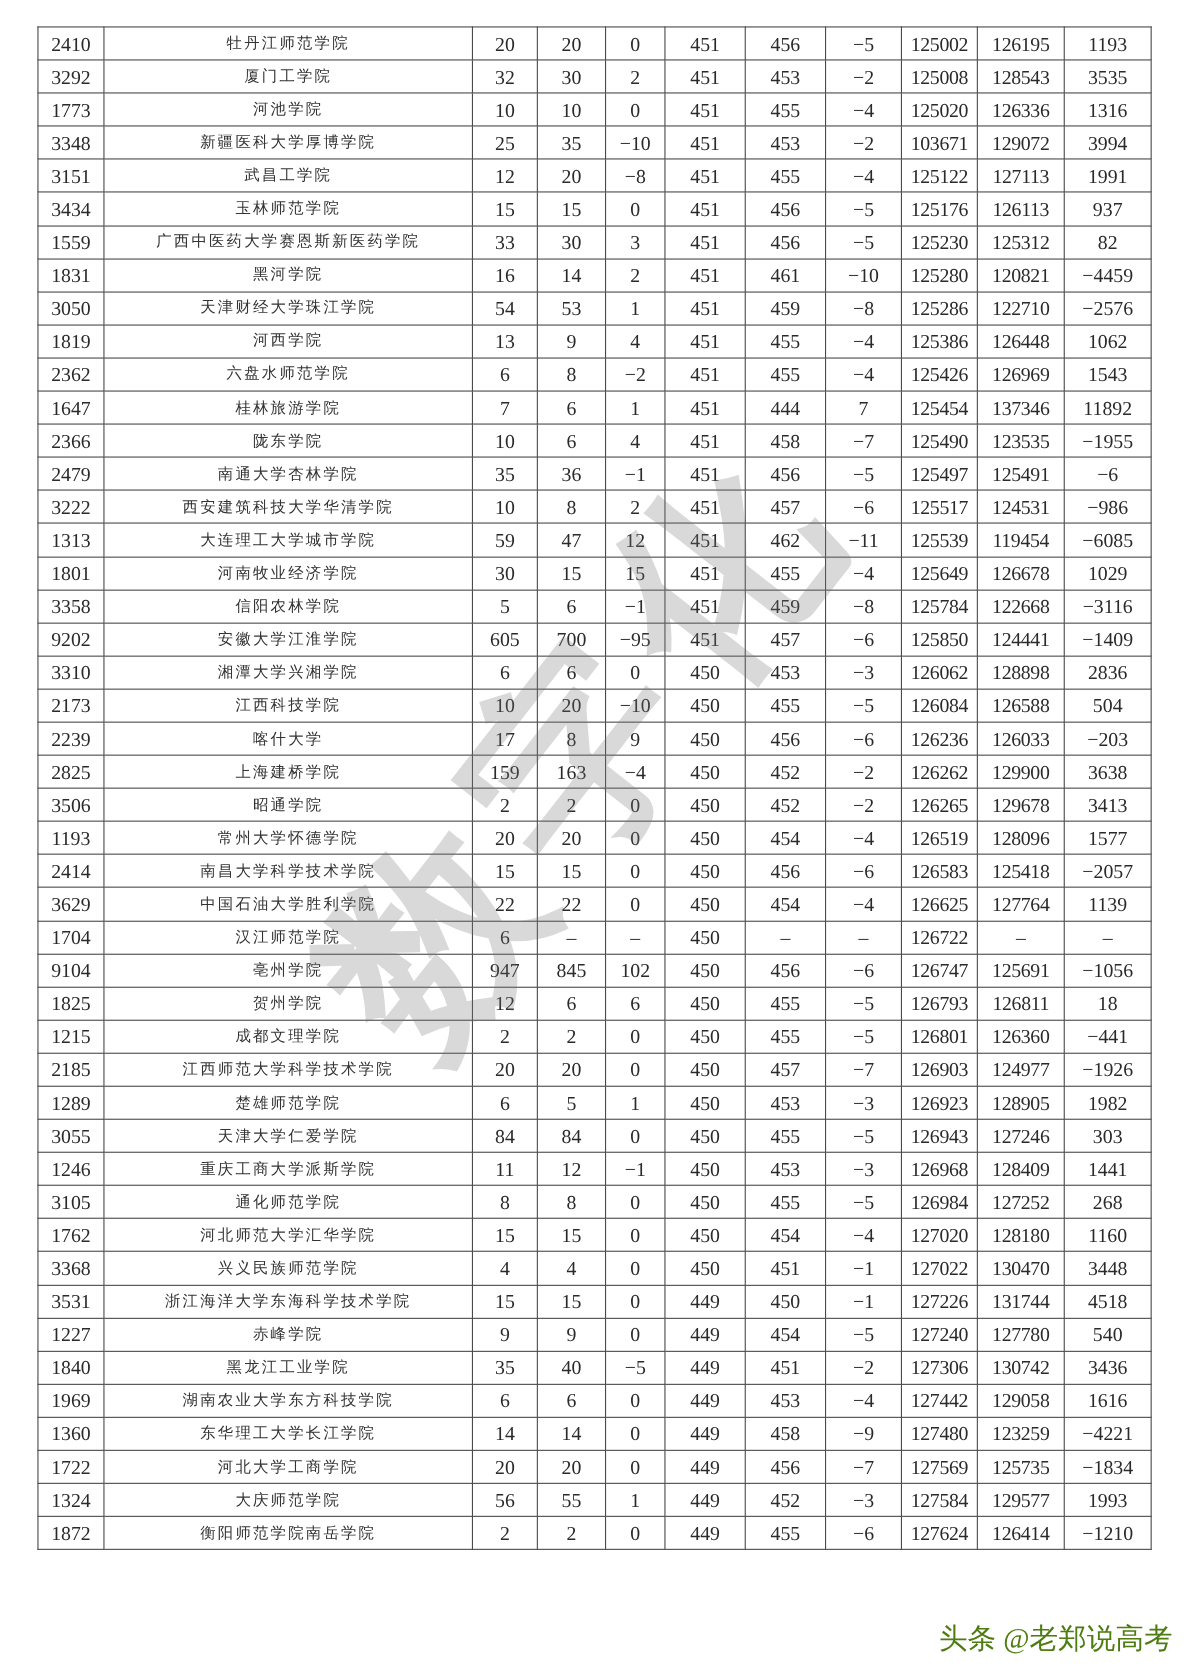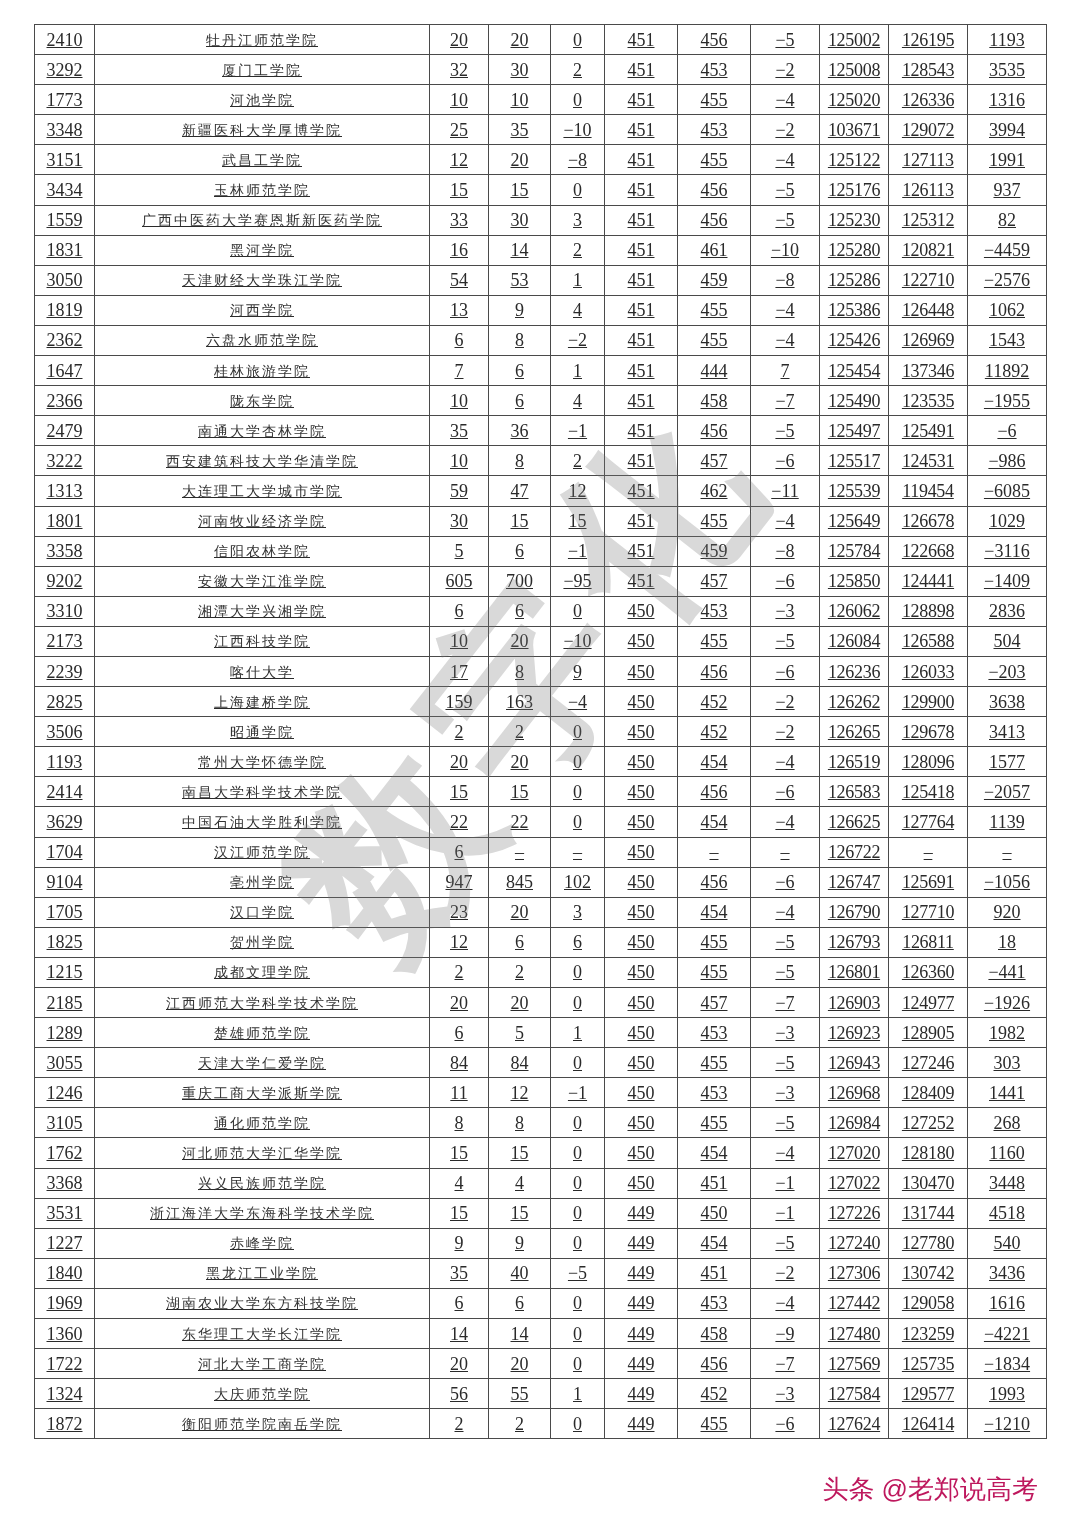--- a/index.html
+++ b/index.html
@@ -13,21 +13,20 @@
       position: relative;
       overflow: hidden;
       font-family: "DejaVu Serif", "Liberation Serif", serif;
       color: #2a2a2a;
     }
     .sheet {
       position: absolute;
       left: 34px;
       top: 24px;
       width: 1012px;
-      text-decoration: underline;
     }
     table.data {
       border-collapse: collapse;
       table-layout: fixed;
       width: 1012px;
     }
     table.data td {
       border: 1.5px solid #4a4a4a;
       height: 29.1px;
       padding: 0;
@@ -73,25 +72,25 @@
       font-weight: bold;
       color: rgba(120, 120, 120, 0.28);
       letter-spacing: 20px;
       pointer-events: none;
       white-space: nowrap;
       text-align: center;
       line-height: 240px;
     }
     .credit {
       position: absolute;
-      right: 40px;
+      right: 12px;
       top: 1472px;
-      font-family: Liberation Sans, sans-serif;
+      font-family: Liberation Serif, serif;
       font-size: 26px;
-      color: #be185d;
+      color: #4d7c0f;
       background: rgba(255,255,255,0.55);
       padding: 0 2px;
       text-shadow: 0 0 2px #fff, 0 0 2px #fff;
       white-space: nowrap;
     }
   </style>
 </head>
 <body>
 
 <div class="sheet">
@@ -481,33 +480,20 @@
           <td>845</td>
           <td>102</td>
           <td>450</td>
           <td>456</td>
           <td>−6</td>
           <td class="rank">126747</td>
           <td class="rank">125691</td>
           <td>−1056</td>
         </tr>
         <tr>
-          <td>1705</td>
-          <td class="name">汉口学院</td>
-          <td>23</td>
-          <td>20</td>
-          <td>3</td>
-          <td>450</td>
-          <td>454</td>
-          <td>−4</td>
-          <td class="rank">126790</td>
-          <td class="rank">127710</td>
-          <td>920</td>
-        </tr>
-        <tr>
           <td>1825</td>
           <td class="name">贺州学院</td>
           <td>12</td>
           <td>6</td>
           <td>6</td>
           <td>450</td>
           <td>455</td>
           <td>−5</td>
           <td class="rank">126793</td>
           <td class="rank">126811</td>

